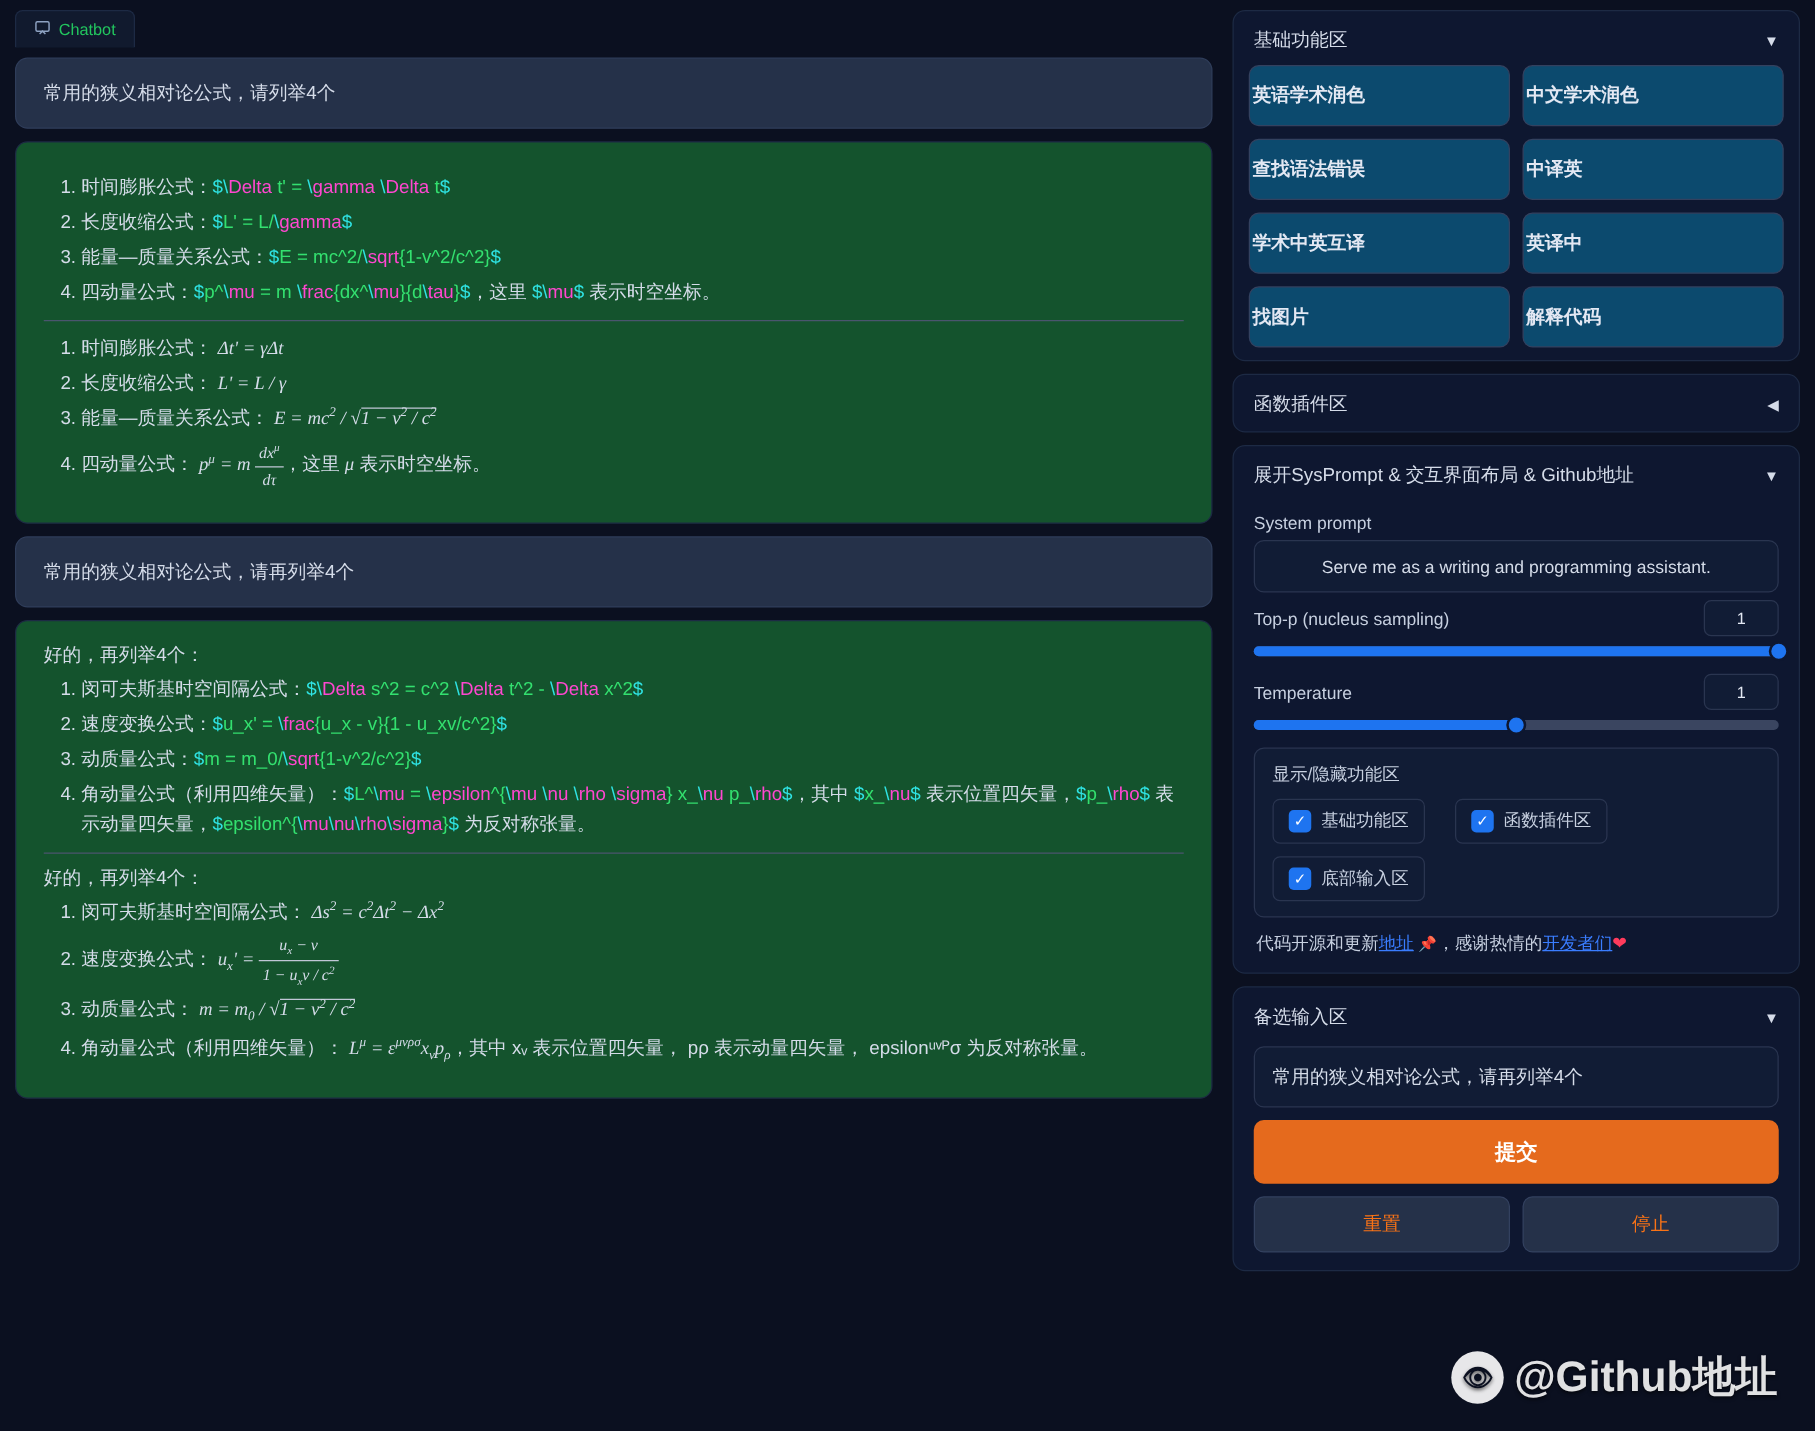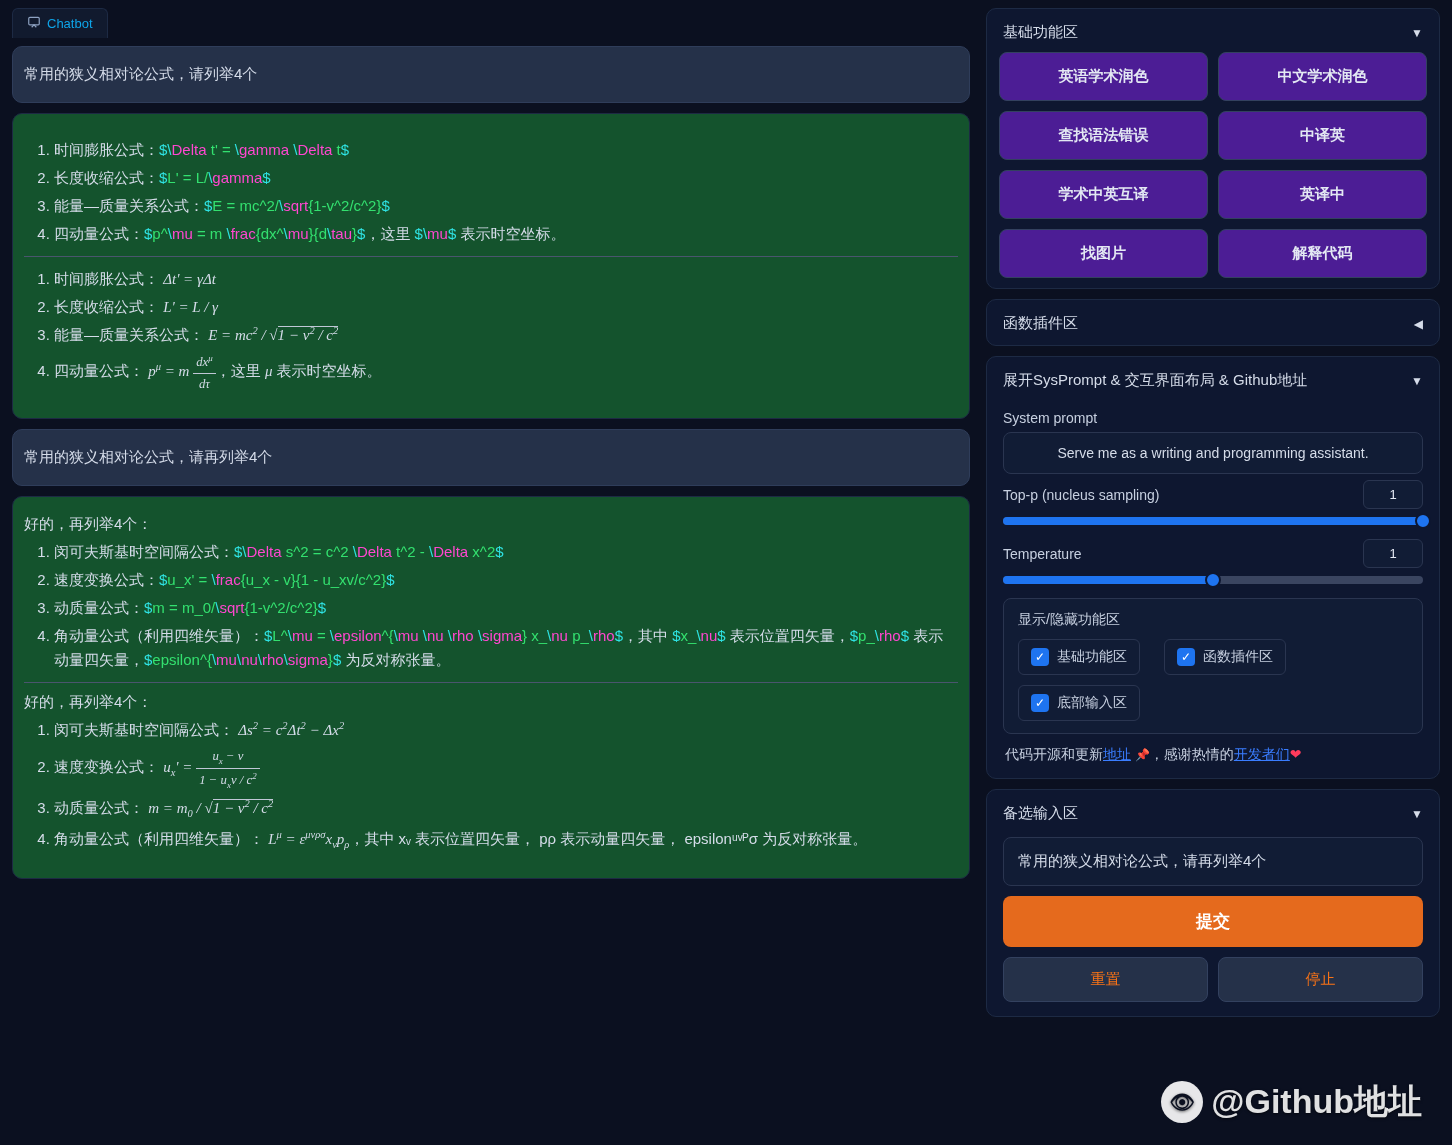--- a/index.html
+++ b/index.html
@@ -14,28 +14,28 @@
     position: relative;
   }
   .app { display: flex; height: 100%; }
   .left-col { flex: 1; padding: 8px 12px; min-width: 0; }
   .right-col { width: 470px; padding: 8px 12px 8px 4px; display: flex; flex-direction: column; gap: 10px; }
 
   .tab-bar { margin-bottom: 8px; }
   .tab {
     display: inline-flex; align-items: center; gap: 6px;
     background: #111a2e; border: 1px solid #1d2a44; border-bottom: none;
-    padding: 6px 14px; border-radius: 6px 6px 0 0; color: #0ea5e9; font-size: 13px;
+    padding: 6px 14px; border-radius: 6px 6px 0 0; color: #22c55e; font-size: 13px;
   }
   .tab svg { width: 14px; height: 14px; }
 
   .chat-area { display: flex; flex-direction: column; gap: 10px; }
   .bubble {
     background: #253149; border: 1px solid #2f3d5a; border-radius: 10px;
-    padding: 18px 11px; color: #d5dce9; font-size: 15px;
+    padding: 18px 22px; color: #d5dce9; font-size: 15px;
   }
   .bubble.assistant {
     background: #14532d; border: 1px solid #1d2a44;
   }
   .bubble ol { padding-left: 30px; margin: 6px 0; }
   .bubble li { margin: 4px 0; line-height: 1.6; }
   .bubble hr { border: none; border-top: 1px solid #4a556e; margin: 10px 0; }
   .green { color: #33e06f; }
   .latex-cyan { color: #2fe3e3; }
   .latex-magenta { color: #ff47d0; }
@@ -50,22 +50,22 @@
     background: #0e1730; border: 1px solid #1d2a44; border-radius: 10px; padding: 10px 12px;
   }
   .panel-header {
     display: flex; justify-content: space-between; align-items: center;
     font-size: 15px; color: #d5dce9; padding: 4px 4px 10px 4px; cursor: pointer;
   }
   .panel-header.no-pad { padding-bottom: 2px; }
   .tri { font-size: 12px; color: #d5dce9; }
   .btn-grid { display: grid; grid-template-columns: 1fr 1fr; gap: 10px; }
   .func-btn {
-    background: #4c1d95; border: 1px solid #33415f; color: #e3e8f3;
-    border-radius: 8px; padding: 14px 2px; text-align: center; font-size: 15px; font-weight: 600;
+    background: #0c4a6e; border: 1px solid #33415f; color: #e3e8f3;
+    border-radius: 8px; padding: 14px 2px; font-size: 15px; font-weight: 600;
     cursor: pointer;
   }
   .sub-section-title { font-size: 14px; color: #c7d0e0; margin: 10px 4px 6px 4px; }
   .prompt-box {
     background: #111c35; border: 1px solid #2a3550; border-radius: 8px;
     padding: 12px 14px; color: #d5dce9; font-size: 14px; margin: 0 4px; text-align: center;
   }
   .slider-row { margin: 6px 4px 14px 4px; }
   .slider-head { display: flex; justify-content: space-between; align-items: center; margin-bottom: 8px; }
   .slider-val {

